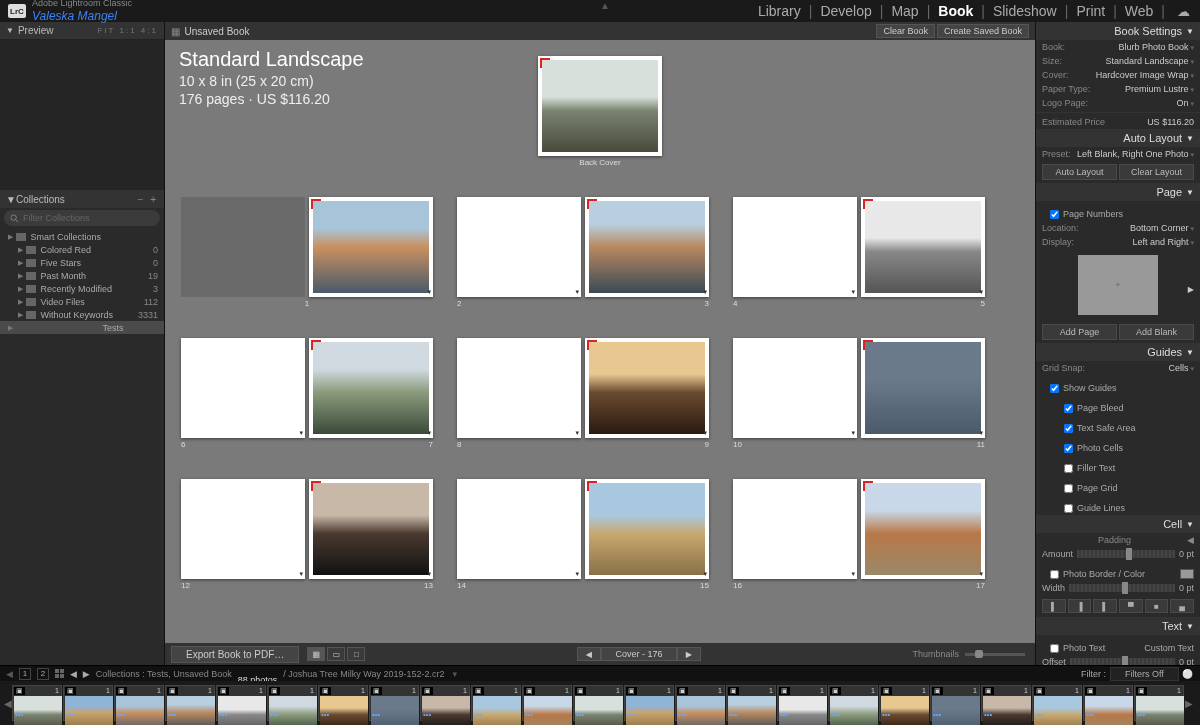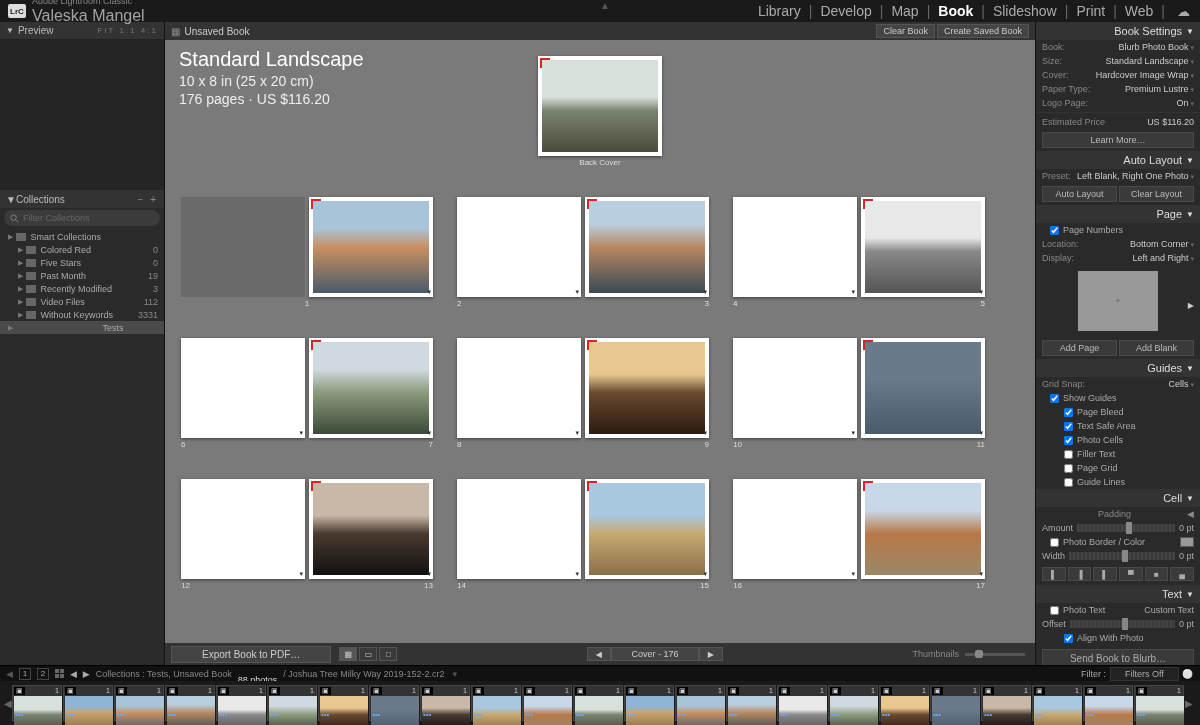--- a/index.html
+++ b/index.html
@@ -3,21 +3,21 @@
 <meta charset="utf-8">
 <style>
 * { margin:0; padding:0; box-sizing:border-box; font-family:"Segoe UI",Arial,sans-serif; }
 body { background:#1a1a1a; color:#ccc; width:1200px; height:725px; overflow:hidden; font-size:10px; }
 .app { display:flex; flex-direction:column; height:100%; }
 
 
 .titlebar { height:22px; background:#1a1a1a; display:flex; align-items:center; padding:0 8px; position:relative; }
 .titlebar .logo { width:18px; height:14px; background:#ddd; border-radius:2px; color:#222; font-size:8px; font-weight:bold; display:flex; align-items:center; justify-content:center; margin-right:6px; }
 .titlebar .product { font-size:9px; color:#888; line-height:1.1; }
-.titlebar .user { font-size:16px; color:#a3a3a3; }
+.titlebar .user { font-size:12px; color:#3b82f6;font-style:italic; }
 .modules { position:absolute; right:8px; top:0; height:22px; display:flex; align-items:center; gap:4px; font-size:14px; }
 .modules span { color:#aaa; cursor:pointer; padding:0 2px; }
 .modules span.active { color:#fff; font-weight:bold; }
 .modules .sep { color:#666; }
 .modules .cloud { font-size:13px; margin-left:4px; }
 .chevron-top { position:absolute; left:50%; top:0; color:#555; font-size:10px; }
 
 
 .main { flex:1; display:flex; min-height:0; }
 .left-panel { width:165px; background:#2a2a2a; display:flex; flex-direction:column; border-right:1px solid #111; }
@@ -66,43 +66,43 @@
 .ph-village { background:linear-gradient(#b8cfe0 25%,#b88860 50%,#3a4a55); }
 .ph-blocks { background:linear-gradient(#e8e8e8 40%,#888 55%,#555); }
 .ph-bridge { background:linear-gradient(#d0d8e0 30%,#8a9a7a 55%,#3a4a3a); }
 .ph-horses { background:linear-gradient(#e8c890 35%,#6a4a30 55%,#2a1a10); }
 .ph-city { background:linear-gradient(#6a7a8a 40%,#4a5a6a); }
 .ph-volcano { background:linear-gradient(#c8b8a8 35%,#4a3a30 55%,#111); }
 .ph-tree { background:linear-gradient(#a8c8e0 35%,#c8a870 55%,#8a7048); }
 .ph-mesa { background:linear-gradient(#c8d8e8 30%,#b87848 55%,#9a8868); }
 
 .center-bottom { height:22px; background:#333; display:flex; align-items:center; padding:0 6px; }
-.export-btn { background:#444; color:#ccc; font-size:10px; padding:2px 30px; border:1px solid #555; cursor:pointer; }
+.export-btn { background:#444; color:#ccc; font-size:10px; padding:2px 14px; border:1px solid #555; cursor:pointer; }
 .view-modes { display:flex; gap:2px; margin-left:8px; }
 .view-modes span { width:18px; height:14px; border:1px solid #555; background:#3a3a3a; display:flex; align-items:center; justify-content:center; font-size:8px; cursor:pointer; }
 .view-modes span.active { background:#555; }
 .pager { margin:0 auto; display:flex; align-items:center; gap:0; }
 .pager .arrow-btn { width:24px; height:14px; background:#444; border:1px solid #555; font-size:8px; color:#ccc; display:flex; align-items:center; justify-content:center; cursor:pointer; }
-.pager .range { width:88px; height:14px; background:#444; border:1px solid #555; font-size:9px; display:flex; align-items:center; justify-content:center; }
+.pager .range { width:76px; height:14px; background:#444; border:1px solid #555; font-size:9px; display:flex; align-items:center; justify-content:center; }
 .thumb-label { font-size:9px; color:#888; margin-right:6px; }
 .slider-knob { width:60px; height:3px; background:#555; position:relative; margin-right:4px; }
 .slider-knob::after{ content:""; position:absolute; left:10px; top:-3px; width:8px; height:8px; background:#888; border-radius:2px; }
 
 
 .right-panel { width:165px; background:#2a2a2a; border-left:1px solid #111; overflow-y:auto; font-size:9px; color:#aaa; }
 .rp-head { height:18px; background:#333; display:flex; align-items:center; justify-content:flex-end; padding:0 6px; font-size:11px; color:#ddd; }
 .rp-head .tri { margin-left:4px; font-size:8px; }
 .rp-row { display:flex; padding:2px 6px; align-items:center; }
 .rp-row .lab { color:#888; }
 .rp-row .val { margin-left:auto; color:#ccc; }
 .rp-row .val.dd::after { content:" ▾"; font-size:7px; color:#666; }
 .rp-btns { display:flex; gap:2px; padding:3px 6px; }
 .rp-btn { flex:1; background:#3a3a3a; border:1px solid #4a4a4a; color:#bbb; font-size:9px; text-align:center; padding:2px 0; cursor:pointer; }
 .rp-btn.wide { flex:none; width:100%; }
-.rp-check { display:flex; align-items:flex-end; padding:2px 6px 2px 14px; gap:4px; }
+.rp-check { display:flex; align-items:flex-end; padding:2px 6px 2px 14px; gap:4px;margin-top:6px; }
 .rp-check.sub { padding-left:28px; }
 .rp-check input { width:9px; height:9px; }
 .preview-box { width:80px; height:60px; background:#999; margin:6px auto; position:relative; }
 .preview-box::after { content:"+"; position:absolute; inset:0; display:flex; align-items:center; justify-content:center; color:#666; }
 .palette { display:flex; gap:2px; padding:4px 6px; }
 .palette span { flex:1; height:14px; background:#3a3a3a; border:1px solid #4a4a4a; display:flex; align-items:center; justify-content:center; font-size:8px; cursor:pointer; }
 .rp-slider { display:flex; align-items:center; padding:2px 6px; }
 .rp-slider .track { flex:1; height:8px; background:repeating-linear-gradient(90deg,#444 0 2px,#3a3a3a 2px 4px); margin:0 4px; position:relative; }
 .rp-slider .track::after{ content:""; position:absolute; left:50%; top:-2px; width:6px; height:12px; background:#888; }
 .send-btn { margin:4px 6px; background:#3a3a3a; border:1px solid #4a4a4a; text-align:center; padding:3px 0; font-size:10px; cursor:pointer; }
@@ -471,23 +471,20 @@
           <span class="val dd">Premium Lustre</span>
         </div>
       <div class="rp-row">
           <span class="lab">Logo Page:</span>
           <span class="val dd">On</span>
         </div>
       <div class="rp-row" style="border-top:1px solid #333;margin-top:2px;padding-top:4px">
           <span class="lab">Estimated Price</span>
           <span class="val">US $116.20</span>
         </div>
-      <div class="rp-btns">
-          <span class="rp-btn wide">Learn More…</span>
-        </div>
 
       <div class="rp-head">
           <span>Auto Layout</span>
           <span class="tri">▼</span>
         </div>
       <div class="rp-row">
           <span class="lab">Preset:</span>
           <span class="val dd">Left Blank, Right One Photo</span>
         </div>
       <div class="rp-btns">

